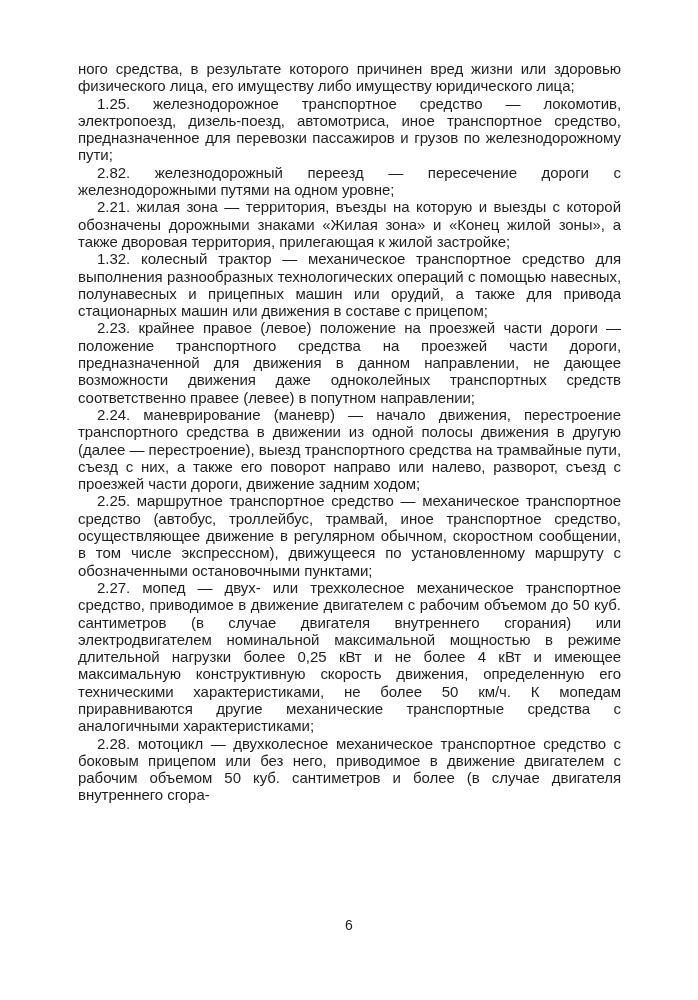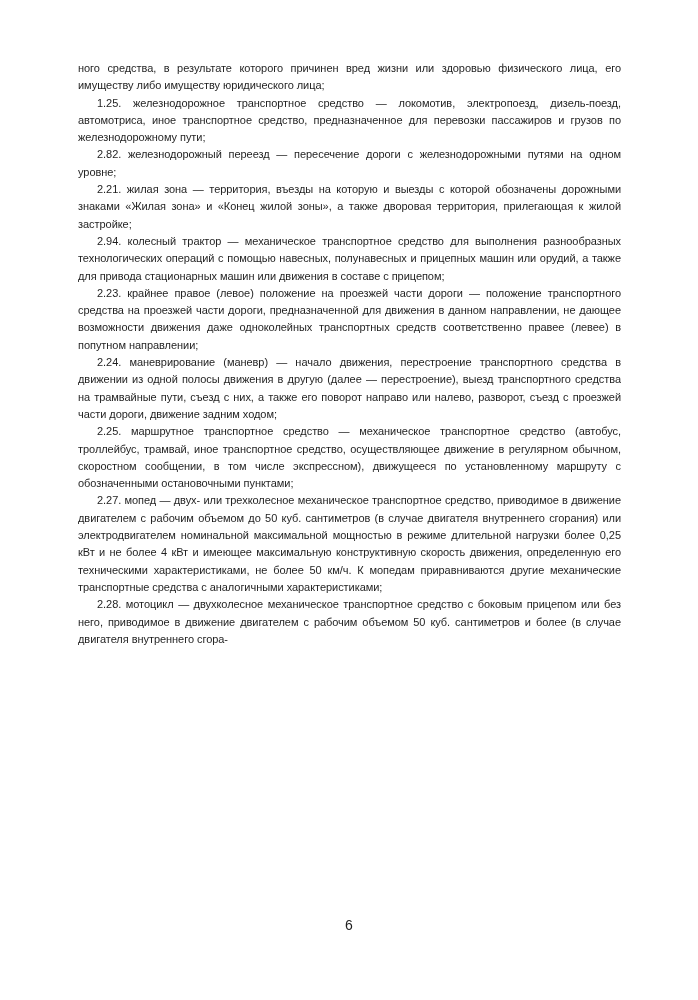--- a/index.html
+++ b/index.html
@@ -27,21 +27,21 @@
     position: absolute;
     top: 60px;
     left: 78px;
     width: 543px;
     height: 858px;
     overflow: hidden;
   }
   .text-block p {
     margin: 0;
     padding: 0;
-    font-size: 11px;
+    font-size: 15px;
     line-height: 17.3px;
     text-align: justify;
     letter-spacing: -0.05px;
     hyphens: auto;
     -webkit-hyphens: auto;
   }
   .text-block p.indent {
     text-indent: 19px;
   }
   .page-number {
@@ -57,21 +57,21 @@
 </style>
 </head>
 <body>
 
 <div class="page">
   <div class="text-block">
       <p>ного средства, в результате которого причинен вред жизни или здоровью физического лица, его имуществу либо имуществу юридического лица;</p>
       <p class="indent">1.25. железнодорожное транспортное средство — локомотив, электропоезд, дизель-поезд, автомотриса, иное транспортное средство, предназначенное для перевозки пассажиров и грузов по железнодорожному пути;</p>
       <p class="indent">2.82. железнодорожный переезд — пересечение дороги с железнодорожными путями на одном уровне;</p>
       <p class="indent">2.21. жилая зона — территория, въезды на которую и выезды с которой обозначены дорожными знаками «Жилая зона» и «Конец жилой зоны», а также дворовая территория, прилегающая к жилой застройке;</p>
-      <p class="indent">2.94. колесный трактор — механическое транспортное средство для выполнения разнообразных технологических операций с помощью навесных, полунавесных и прицепных машин или орудий, а также для привода стационарных машин или движения в составе с прицепом;</p>
+      <p class="indent">1.32. колесный трактор — механическое транспортное средство для выполнения разнообразных технологических операций с помощью навесных, полунавесных и прицепных машин или орудий, а также для привода стационарных машин или движения в составе с прицепом;</p>
       <p class="indent">2.23. крайнее правое (левое) положение на проезжей части дороги — положение транспортного средства на проезжей части дороги, предназначенной для движения в данном направлении, не дающее возможности движения даже одноколейных транспортных средств соответственно правее (левее) в попутном направлении;</p>
       <p class="indent">2.24. маневрирование (маневр) — начало движения, перестроение транспортного средства в движении из одной полосы движения в другую (далее — перестроение), выезд транспортного средства на трамвайные пути, съезд с них, а также его поворот направо или налево, разворот, съезд с проезжей части дороги, движение задним ходом;</p>
       <p class="indent">2.25. маршрутное транспортное средство — механическое транспортное средство (автобус, троллейбус, трамвай, иное транспортное средство, осуществляющее движение в регулярном обычном, скоростном сообщении, в том числе экспрессном), движущееся по установленному маршруту с обозначенными остановочными пунктами;</p>
       <p class="indent">2.27. мопед — двух- или трехколесное механическое транспортное средство, приводимое в движение двигателем с рабочим объемом до 50 куб. сантиметров (в случае двигателя внутреннего сгорания) или электродвигателем номинальной максимальной мощностью в режиме длительной нагрузки более 0,25 кВт и не более 4 кВт и имеющее максимальную конструктивную скорость движения, определенную его техническими характеристиками, не более 50 км/ч. К мопедам приравниваются другие механические транспортные средства с аналогичными характеристиками;</p>
       <p class="indent">2.28. мотоцикл — двухколесное механическое транспортное средство с боковым прицепом или без него, приводимое в движение двигателем с рабочим объемом 50 куб. сантиметров и более (в случае двигателя внутреннего сгора-</p>
     </div>
   <div class="page-number">6</div>
 </div>
 
 </body></html>

